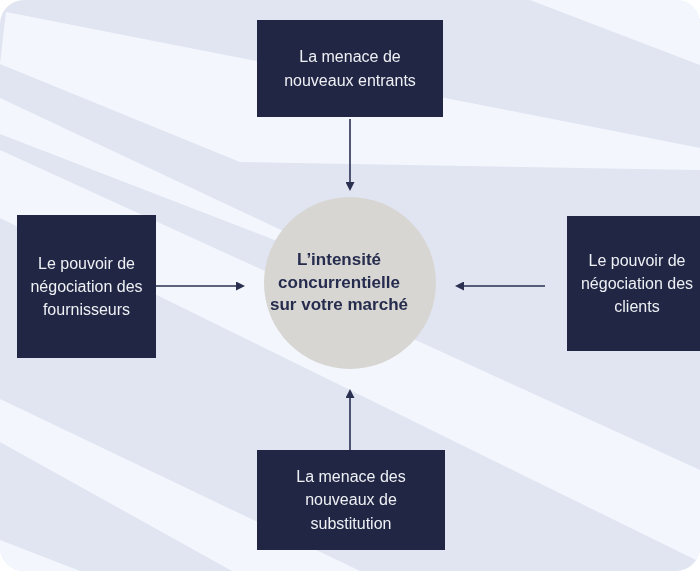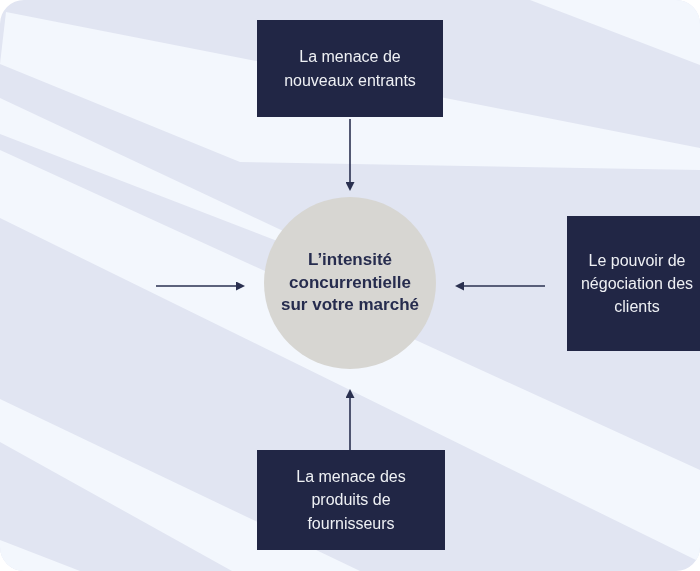--- a/index.html
+++ b/index.html
@@ -41,21 +41,21 @@
   .center-circle {
     position: absolute;
     left: 264px;
     top: 197px;
     width: 172px;
     height: 172px;
     border-radius: 50%;
     background: var(--circle-bg, #d7d6d2);
     display: flex;
     align-items: center;
-    justify-content: center;
+    justify-content: flex-start;
     text-align: center;
   }
   .center-circle .circle-label {
     width: 150px;
     font-weight: bold;
     font-size: 17px;
     line-height: 1.35;
     color: var(--circle-text, #262c4e);
   }
   .arrows {
@@ -75,27 +75,30 @@
     <polygon points="0,150 700,470 700,562 0,218" fill="var(--stripe, #f3f7fd)"></polygon>
     <polygon points="0,399 360,571 232,571 0,442" fill="var(--stripe, #f3f7fd)"></polygon>
     <polygon points="0,540 80,571 0,571" fill="var(--stripe, #f3f7fd)"></polygon>
     <polygon points="530,0 700,0 700,65" fill="var(--stripe, #f3f7fd)"></polygon>
   </svg>
 
   <div class="force-box box-top">
     <span>La menace de nouveaux entrants</span>
   </div>
 
+  <div class="force-box box-left">
+    <span>Le pouvoir de négociation des fournisseurs</span>
+  </div>
 
   <div class="force-box box-right">
     <span>Le pouvoir de négociation des clients</span>
   </div>
 
   <div class="force-box box-bottom">
-    <span>La menace des produits de fournisseurs</span>
+    <span>La menace des nouveaux de substitution</span>
   </div>
 
   <div class="center-circle">
     <span class="circle-label">L’intensité concurrentielle sur votre marché</span>
   </div>
 
   <svg class="arrows" width="700" height="571" viewBox="0 0 700 571" aria-hidden="true">
     <defs>
       <marker id="ah" markerWidth="9" markerHeight="9" refX="7" refY="4.5" orient="auto" markerUnits="userSpaceOnUse">
         <path d="M0,0 L9,4.5 L0,9 Z" fill="var(--arrow, #2a3050)"></path>

